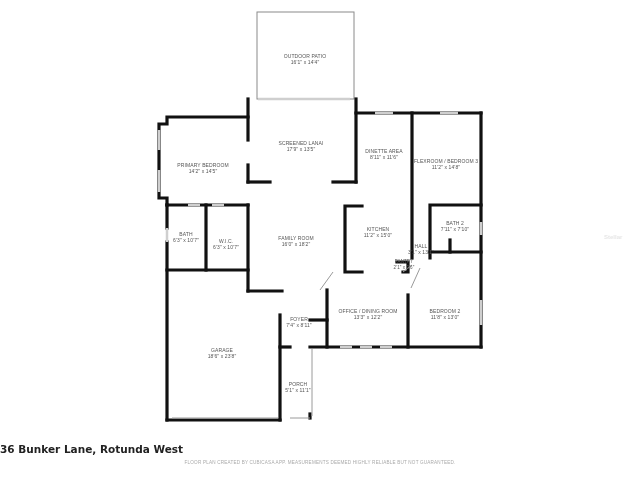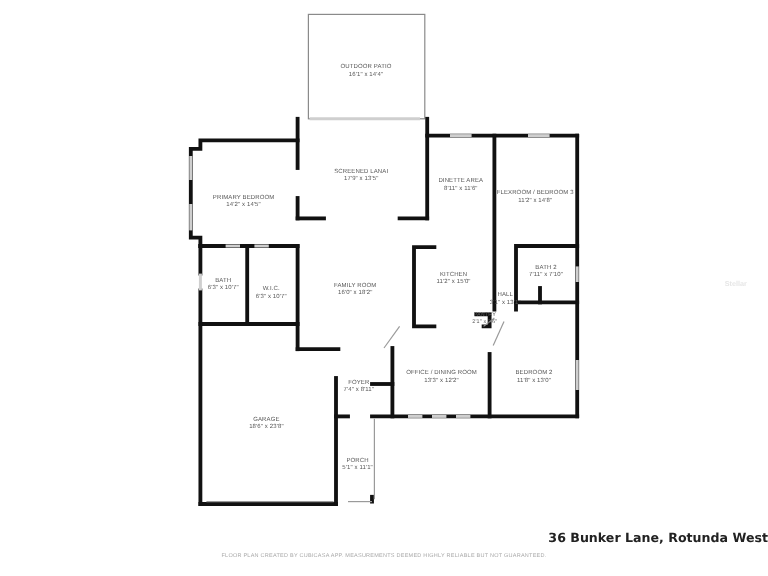--- a/index.html
+++ b/index.html
@@ -1,21 +1,21 @@
 <!DOCTYPE html>
 <html><head>
 <meta charset="utf-8">
 <style>
   html, body { margin:0; padding:0; background:#ffffff; }
   body { width:640px; height:480px; position:relative; overflow:hidden; font-family:"Liberation Sans", sans-serif; }
   .plan { position:absolute; left:0; top:0; width:640px; height:480px; }
   .room-label { position:absolute; text-align:center; color:#555; font-size:5px; line-height:6px; letter-spacing:0.1px; white-space:nowrap; transform:translateX(-50%); }
   .room-label .name { display:block; }
   .room-label .dims { display:block; }
-  .title { position:absolute; left:0; width:640px; top:443px; text-align:right; font-size:10.5px; font-weight:bold; color:#222; font-family:"DejaVu Sans", sans-serif; }
+  .title { position:absolute; left:0; width:640px; top:443px; text-align:left; font-size:10.5px; font-weight:bold; color:#222; font-family:"DejaVu Sans", sans-serif; }
   .disclaimer { position:absolute; left:0; width:640px; top:460px; text-align:center; font-size:4.6px; color:#aaa; letter-spacing:0.2px; }
   .watermark { position:absolute; left:604px; top:234px; font-size:6px; color:#e6e6e6; font-weight:bold; }
 </style>
 </head>
 <body>
 
 <svg class="plan" viewBox="0 0 640 480" xmlns="http://www.w3.org/2000/svg">
 
   <g fill="none" stroke="#8a8a8a" stroke-width="1">
     <rect x="257" y="12" width="97" height="87"></rect>

